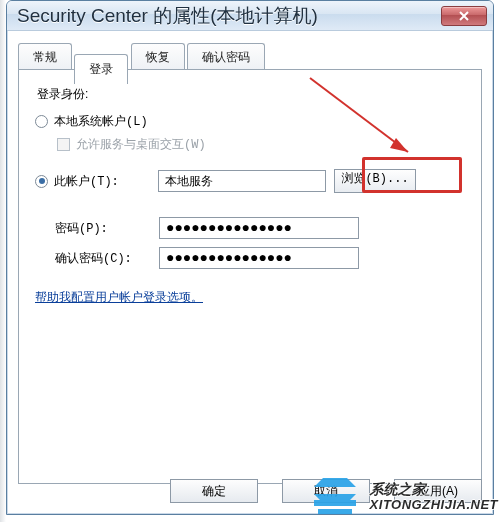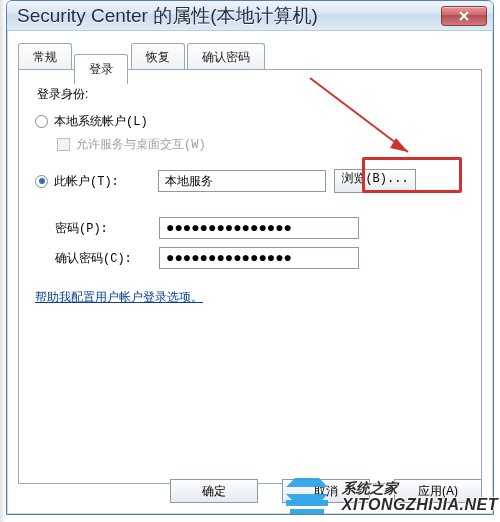--- a/index.html
+++ b/index.html
@@ -156,21 +156,21 @@
   .watermark {
     position:absolute; right:2px; bottom:4px;
     display:flex; align-items:center; gap:8px;
     opacity:.92; pointer-events:none;
   }
   .wm-logo { width:54px; height:42px; }
   .wm-text { display:flex; flex-direction:column; line-height:1.1; }
   .wm-cn { font-size:14px; font-weight:700; font-style:italic;
            color:#1a1a1a;
            text-shadow: 1px 0 #fff, -1px 0 #fff, 0 1px #fff, 0 -1px #fff; }
-  .wm-url { font-size:16px; font-style:italic; font-weight:700;
+  .wm-url { font-size:13px; font-style:italic; font-weight:700;
             color:#1a1a1a; letter-spacing:.5px;
             text-shadow: 1px 0 #fff, -1px 0 #fff, 0 1px #fff, 0 -1px #fff; }
 
   
   .left-edge { position:absolute; left:0; top:0; bottom:0; width:6px;
     background:linear-gradient(90deg,#dfe2e5,#fff); }
 </style>
 </head>
 <body>
 

